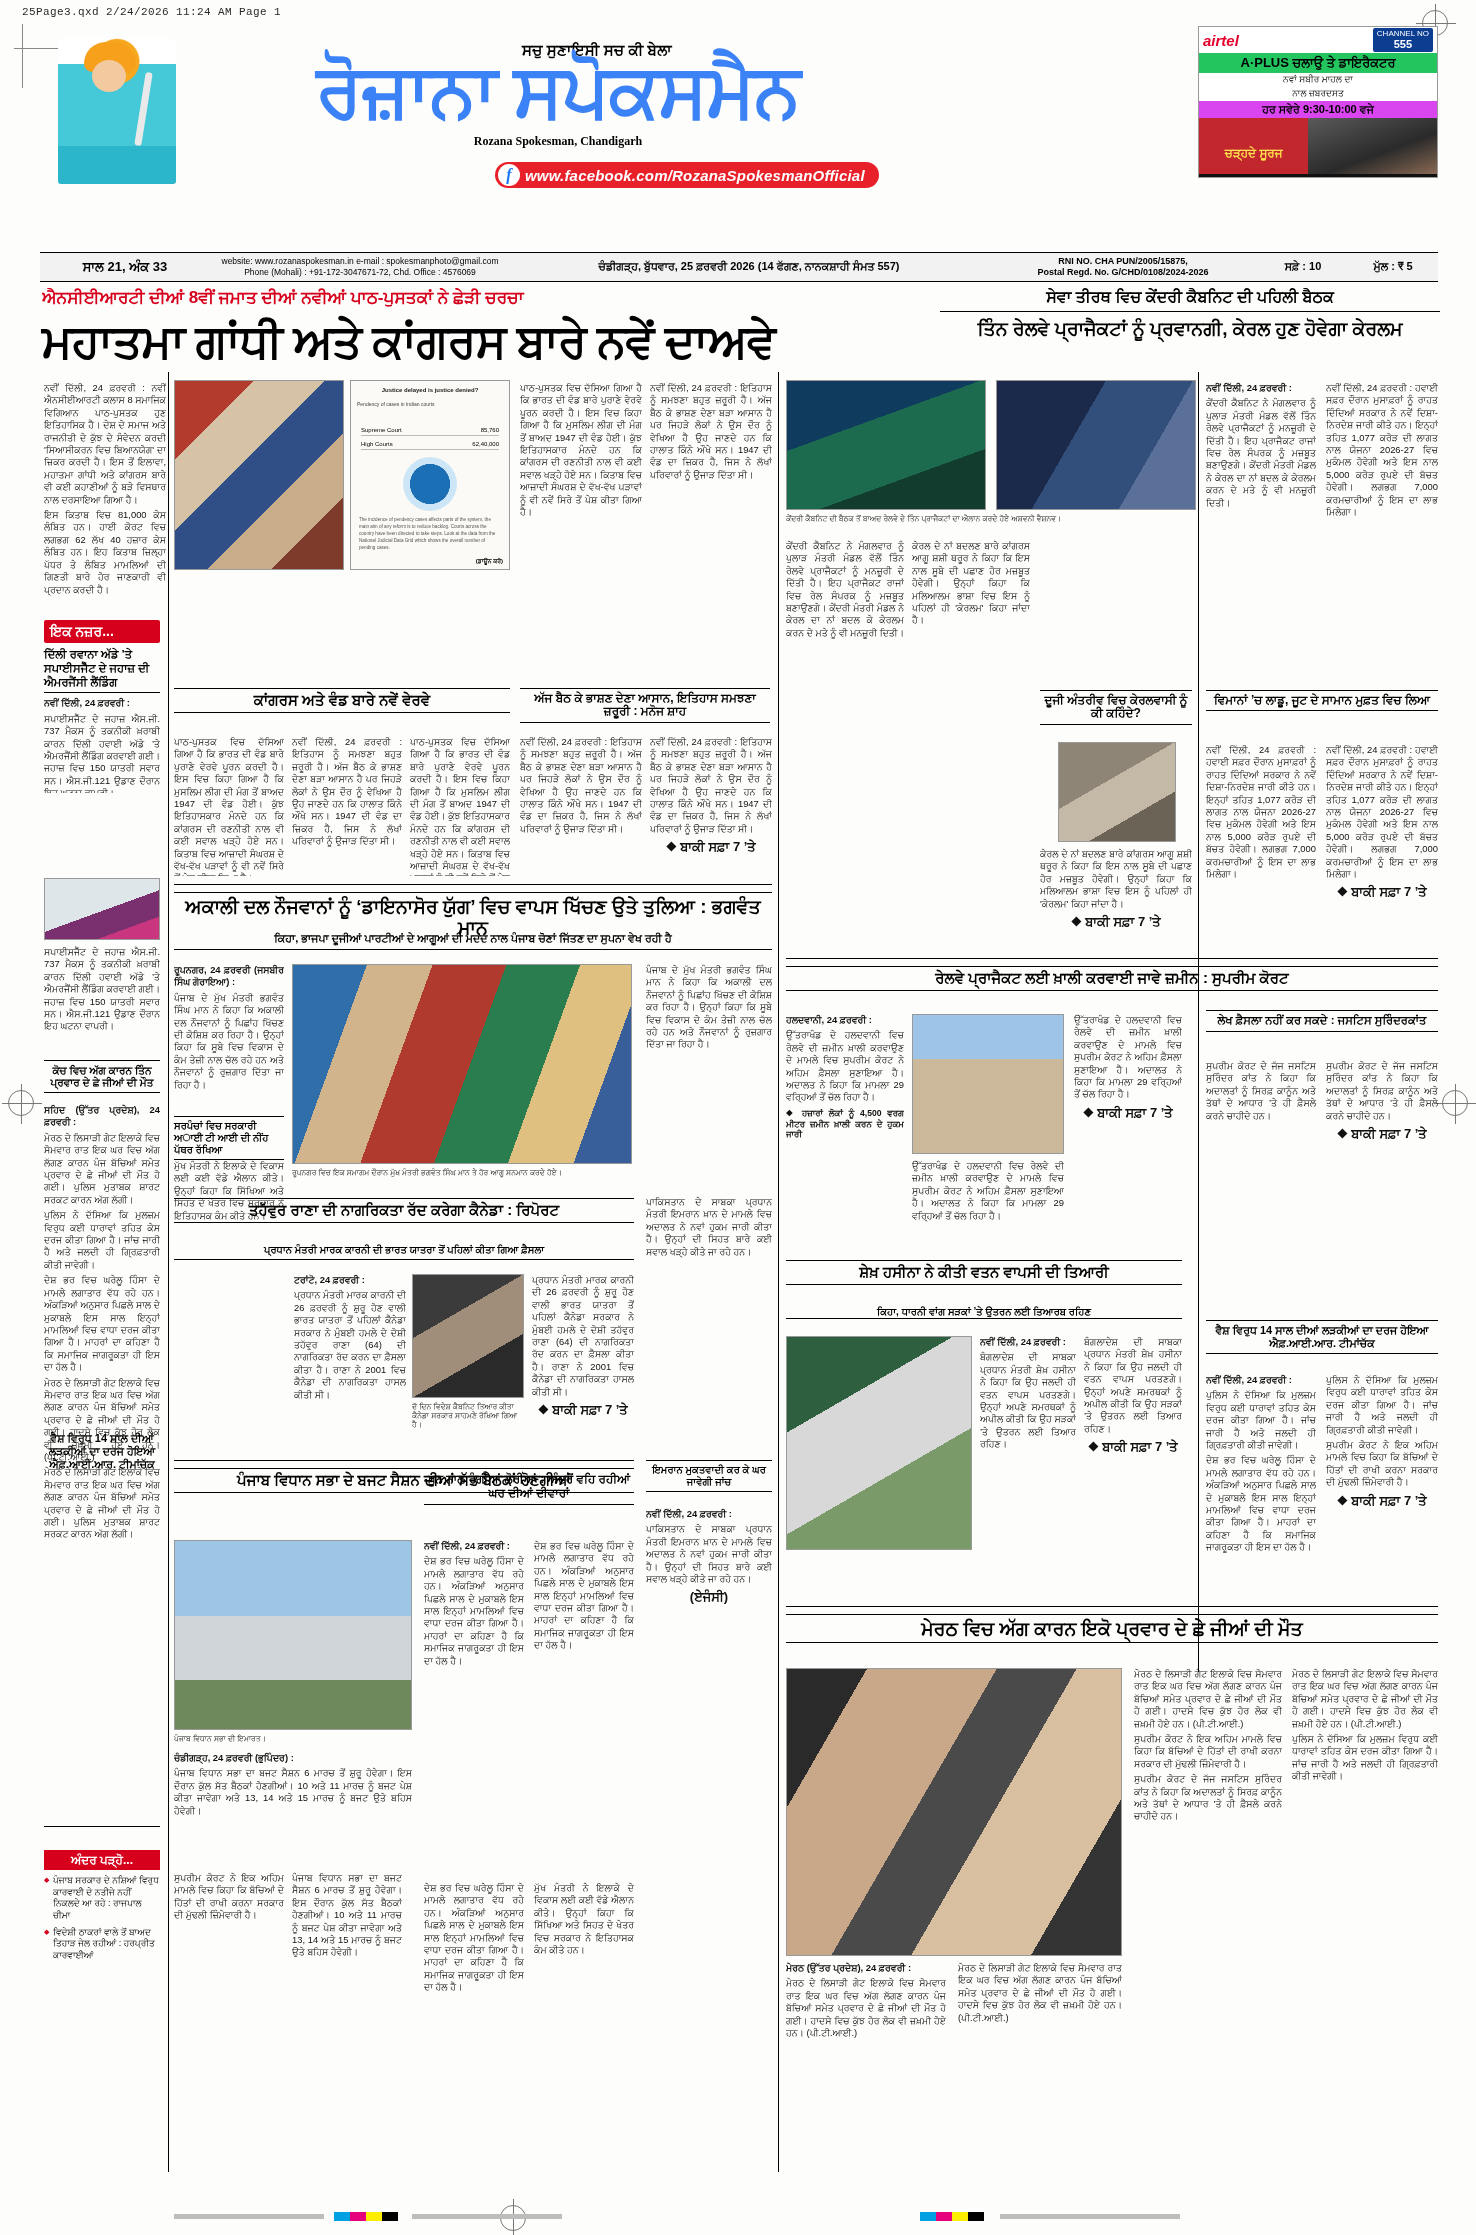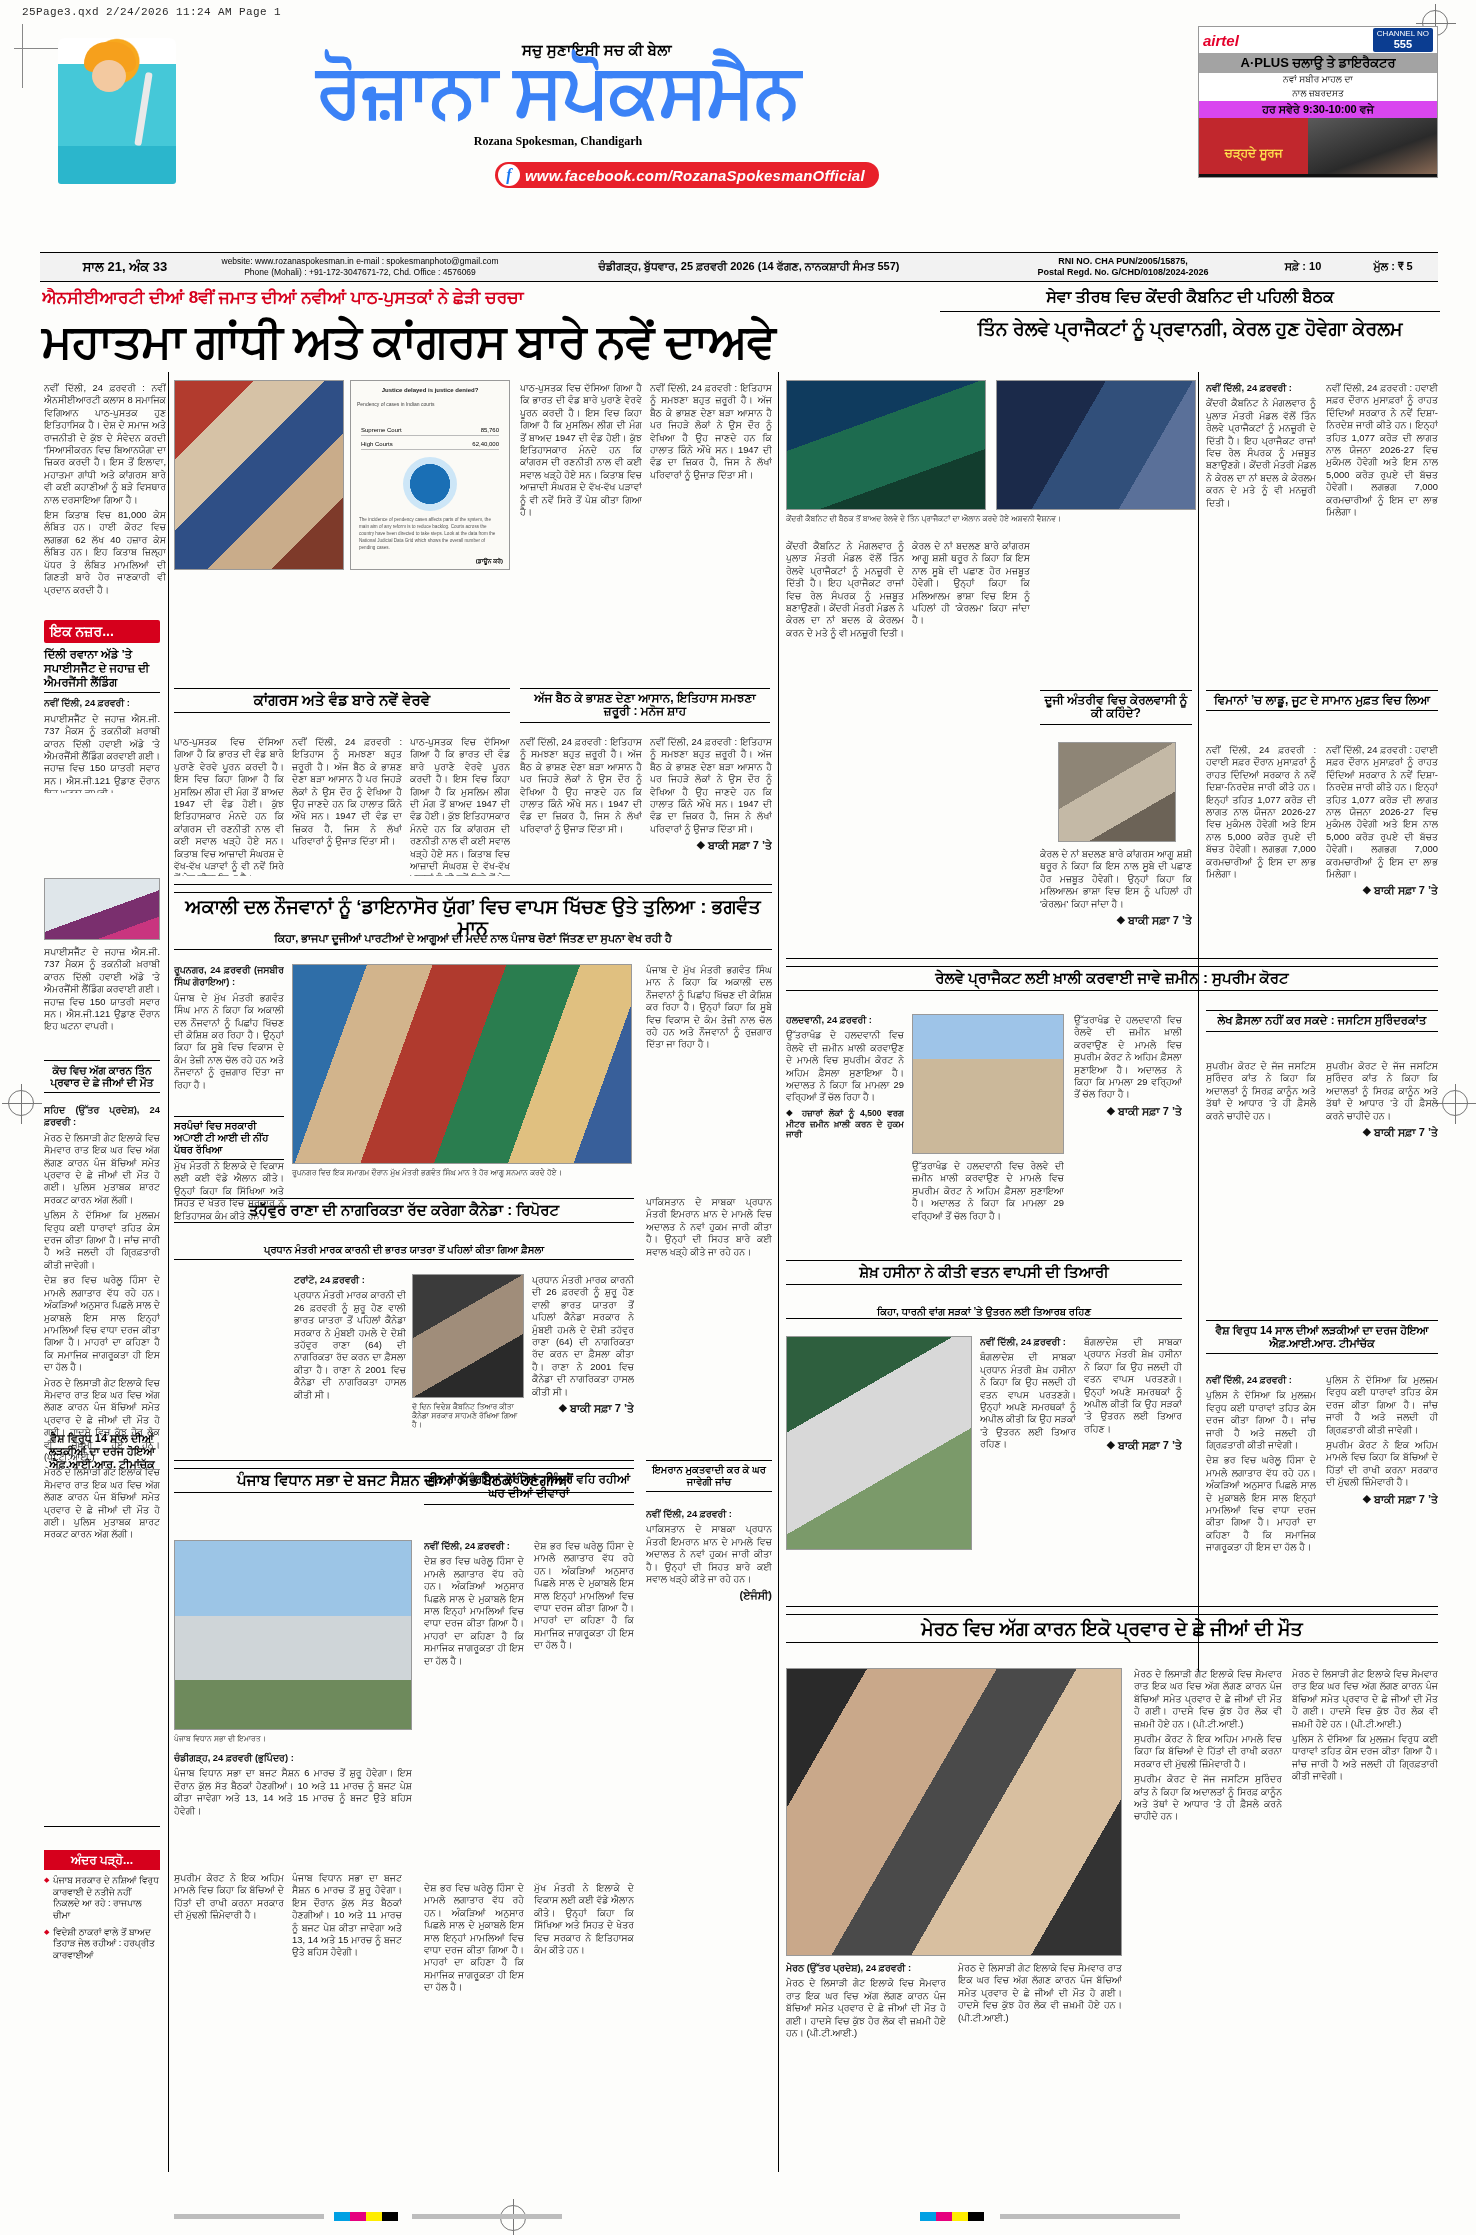--- a/index.html
+++ b/index.html
@@ -105,21 +105,21 @@
   }
   .ad-airtel{
     font-size:15px; font-weight:bold; color:#e4002b; font-style:italic;
   }
   .ad-chan{
     background:#0b3d91; color:#fff; font-size:8px; padding:2px 4px; border-radius:2px;
     line-height:1.1; text-align:center;
   }
   .ad-chan b{ display:block; font-size:11px;}
   .ad-band1{
-    background:#a3a3a3; color:#000; text-align:center;
+    background:#22c55e; color:#000; text-align:center;
     font-size:13px; font-weight:bold; padding:2px 0;
   }
   .ad-band2{
     background:#fff; color:#000; text-align:center;
     font-size:9px; padding:1px 0 2px;
   }
   .ad-band3{
     background:#d946ef; color:#000; text-align:center;
     font-size:11px; font-weight:bold; padding:2px 0;
   }
@@ -197,21 +197,21 @@
   }
   .head-lg{ font-size:19px; }
   .head-md{ font-size:15px; }
   .head-sm{ font-size:12px; }
   .photo{
     position:absolute; overflow:hidden; border:1px solid #999;
   }
   .cap{
     position:absolute; font-size:7.6px; line-height:1.2; color:#222;
   }
-  .jump{ font-weight:bold; font-size:11px; text-align:right; }
+  .jump{ font-weight:bold; font-size:13px; text-align:center; }
 
   
   .ph-students{ background:linear-gradient(135deg,#b23b2e 0 22%, #d6c2a6 22% 42%, #2f4f86 42% 62%, #c9ac8a 62% 80%, #7e3a2a 80% 100%); }
   .ph-doc{ background:#fbfaf6; }
   .ph-map{ background:linear-gradient(160deg,#0f3b5e 0 35%, #1d6b4f 35% 70%, #123d2e 70% 100%); }
   .ph-modi{ background:linear-gradient(120deg,#1b2a4a 0 40%, #314f7a 40% 72%, #5a7099 72% 100%); }
   .ph-tharoor{ background:linear-gradient(150deg,#8e8576 0 40%, #c4b9a6 40% 70%, #6c6357 70% 100%); }
   .ph-mann{ background:linear-gradient(110deg,#2f6ea8 0 18%, #d2b48c 18% 34%, #b03a2e 34% 52%, #2a7d4f 52% 70%, #e0c080 70% 86%, #385f9a 86% 100%); }
   .ph-court{ background:linear-gradient(180deg,#9ec4e8 0 32%, #cbb89a 32% 100%); }
   .ph-hasina{ background:linear-gradient(150deg,#2e5f3e 0 30%, #d8d8d8 30% 62%, #7b9a6a 62% 100%); }

